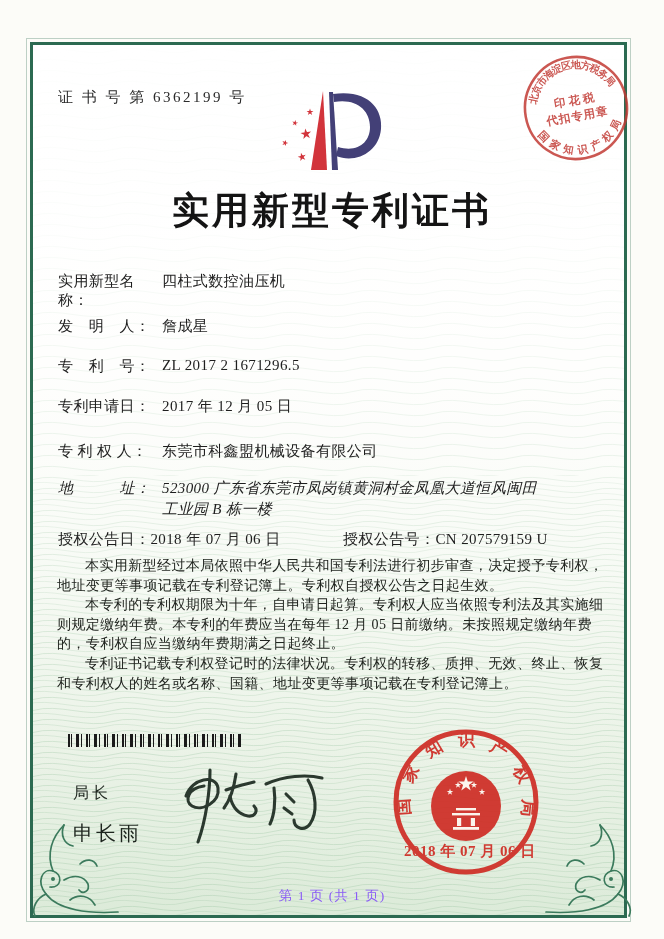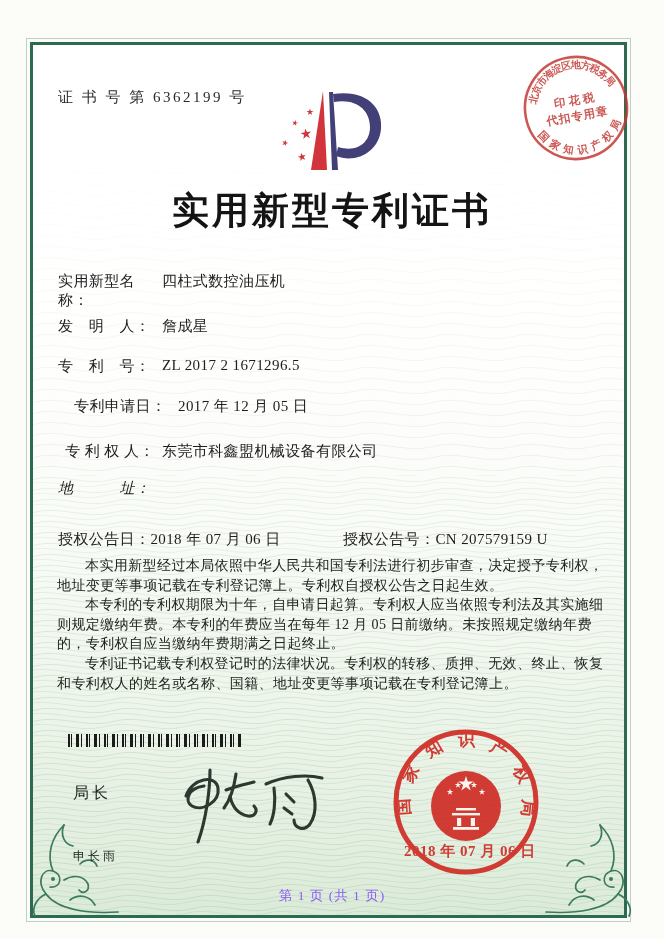--- a/index.html
+++ b/index.html
@@ -22,21 +22,21 @@
   .row .lbl{width:104px;flex-shrink:0;}
   .row .val{white-space:nowrap;}
   .row .val2{white-space:nowrap;}
   .grant-left{left:58px;top:530px;font-size:15px;letter-spacing:.4px;}
   .grant-right{left:343px;top:530px;font-size:15px;letter-spacing:.4px;}
   .paras{left:57px;top:556px;width:553px;font-size:14px;line-height:19.6px;letter-spacing:.4px;color:#20241f;}
   .paras p{margin:0;text-indent:2em;}
   .barcode{left:68px;top:734px;width:173px;height:13px;
     background:repeating-linear-gradient(90deg,#1b1b1b 0 2px,transparent 2px 3px,#1b1b1b 3px 4px,transparent 4px 8px,#1b1b1b 8px 11px,transparent 11px 13px,#1b1b1b 13px 14px,transparent 14px 18px);}
   .officer-title{left:73px;top:783px;font-size:16px;letter-spacing:3px;color:#1c241d;font-family:"Liberation Sans","DejaVu Sans",sans-serif;}
-  .officer-name{left:73px;top:848px;font-size:12px;letter-spacing:3px;color:#1c241d;font-family:Liberation Serif, serif;}
+  .officer-name{left:73px;top:820px;font-size:20px;letter-spacing:3px;color:#1c241d;font-family:Liberation Serif, serif;}
   .footer{left:0;top:887px;width:100%;text-align:center;font-size:13.5px;letter-spacing:1px;color:#8b5cf6;}
   .svg-abs{position:absolute;}
 </style>
 </head>
 <body>
 
 <div class="page">
 
   <div class="frame">
     <div class="frame-bg"></div>
@@ -130,30 +130,34 @@
 
   <div class="abs title">实用新型专利证书</div>
   <div class="abs row" style="top:317px;">
     <span class="lbl">发　明　人：</span>
     <span class="val">詹成星</span>
   </div>
   <div class="abs row" style="top:357px;">
     <span class="lbl">专　利　号：</span>
     <span class="val">ZL 2017 2 1671296.5</span>
   </div>
-  <div class="abs row" style="top:397px;margin-left:16px;">
+  <div class="abs row" style="top:397px;">
     <span class="lbl">专利申请日：</span>
     <span class="val">2017 年 12 月 05 日</span>
   </div>
-  <div class="abs row" style="top:442px;text-align:center;">
+  <div class="abs row" style="top:442px;">
     <span class="lbl">专 利 权 人：</span>
     <span class="val">东莞市科鑫盟机械设备有限公司</span>
   </div>
   <div class="abs row" style="top:479px;font-style:italic;">
     <span class="lbl">地　　　址：</span>
+    <span class="val" style="white-space:normal;">
+      <span class="val1" style="display:block;">523000 广东省东莞市凤岗镇黄洞村金凤凰大道恒风闽田</span>
+      <span class="val2" style="display:block;margin-top:2px;">工业园 B 栋一楼</span>
+    </span>
   </div>
 
   <div class="abs grant-left">
     <span>授权公告日：</span><span>2018 年 07 月 06 日</span>
   </div>
   <div class="abs grant-right">
     <span>授权公告号：</span><span>CN 207579159 U</span>
   </div>
 
   <div class="abs paras">

